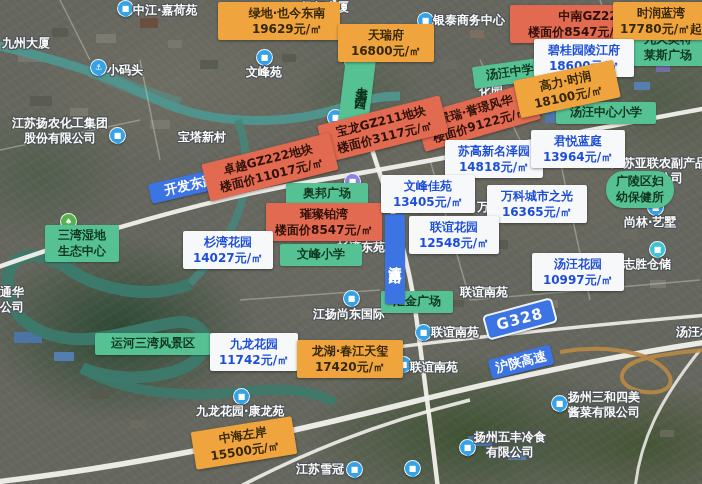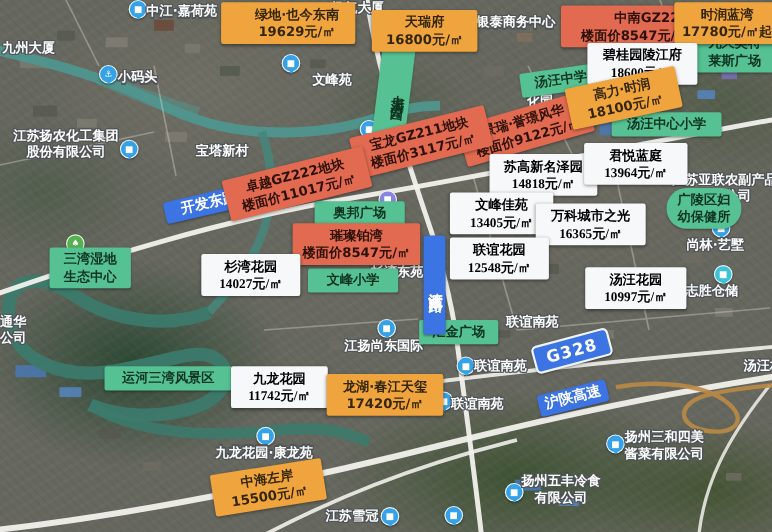--- a/index.html
+++ b/index.html
@@ -70,21 +70,21 @@
   .road-label.badge{font-size:15px;letter-spacing:1px;border:2px solid #eef3fd;border-radius:5px;padding:2px 10px;}
 
   .price-label{
     position:absolute;z-index:40;display:flex;flex-direction:column;align-items:center;justify-content:center;
     font-size:12px;font-weight:700;line-height:1.35;text-align:center;
     padding:3px 4px;border-radius:2px;white-space:nowrap;
     box-shadow:0 1px 3px rgba(0,0,0,.4);
   }
   .style-orange{background:#f0a43d;color:#342709;}
   .style-red{background:#e16a50;color:#2d110a;}
-  .style-white{background:#f7f8fa;color:#000000;font-family:Liberation Serif, serif;}
+  .style-white{background:#f7f8fa;color:#1d4ed8;}
 </style>
 </head>
 <body>
 
 <div class="map">
   <div class="terrain"></div>
   <div class="grain"></div>
 
   <svg class="sat" width="702" height="484" viewBox="0 0 702 484">
 
@@ -189,21 +189,21 @@
       </div>
       <div class="poi-text" style="left: 301px; top: 0px;">
         <div>扬气大厦</div>
       </div>
       <div class="poi-text" style="left: 433px; top: 13px; text-align: center;">
         <div>银泰商务中心</div>
       </div>
       <div class="poi-text" style="left: 107px; top: 63px;">
         <div>小码头</div>
       </div>
-      <div class="poi-text" style="left: 246px; top: 65px; margin-left: 38px;">
+      <div class="poi-text" style="left: 246px; top: 65px;">
         <div>文峰苑</div>
       </div>
       <div class="poi-text" style="left: 12px; top: 116px;">
         <div>江苏扬农化工集团</div>
         <div>股份有限公司</div>
       </div>
       <div class="poi-text" style="left: 178px; top: 130px;">
         <div>宝塔新村</div>
       </div>
       <div class="poi-text" style="left: 479px; top: 84px;">
@@ -288,25 +288,25 @@
       <div class="area-label" style="left: 381px; top: 291px; width: 62px;">
         <div>汇金广场</div>
       </div>
       <div class="area-label" style="left: 69px; top: 333px; width: 106px; margin-left: 26px;">
         <div>运河三湾风景区</div>
       </div>
       <div class="road-label" style="left: 149px; top: 175px; width: 70px; transform: rotate(-13deg);">开发东路</div>
       <div class="road-label vertical" style="left: 385px; top: 214px; height: 78px;">渡江南路</div>
       <div class="road-label badge" style="left: 484px; top: 306px; transform: rotate(-15deg);">G328</div>
       <div class="road-label" style="left: 489px; top: 352px; transform: rotate(-14deg);">沪陕高速</div>
-      <div class="price-label style-orange" style="left: 201px; top: 2px; width: 98px; padding-left: 20px;">
+      <div class="price-label style-orange" style="left: 218px; top: 2px; width: 98px; padding-left: 20px;">
         <div>绿地·也今东南</div>
         <div>19629元/㎡</div>
       </div>
-      <div class="price-label style-orange" style="left: 338px; top: 9px; width: 88px; text-align: center;">
+      <div class="price-label style-orange" style="left: 338px; top: 24px; width: 88px; text-align: center;">
         <div>天瑞府</div>
         <div>16800元/㎡</div>
       </div>
       <div class="price-label style-red" style="left: 510px; top: 5px; width: 112px; align-items: flex-end;">
         <div>中南GZ221</div>
         <div>楼面价8547元/㎡</div>
       </div>
       <div class="price-label style-orange" style="left: 613px; top: 2px; width: 88px;">
         <div>时润蓝湾</div>
         <div>17780元/㎡起</div>
@@ -336,37 +336,37 @@
         <div>14818元/㎡</div>
       </div>
       <div class="price-label style-white" style="left: 531px; top: 130px; width: 86px; text-align: right;">
         <div>君悦蓝庭</div>
         <div>13964元/㎡</div>
       </div>
       <div class="price-label style-red" style="left: 266px; top: 203px; width: 108px;">
         <div>璀璨铂湾</div>
         <div>楼面价8547元/㎡</div>
       </div>
-      <div class="price-label style-white" style="left: 381px; top: 175px; width: 86px; margin-left: 28px;">
+      <div class="price-label style-white" style="left: 381px; top: 175px; width: 86px;">
         <div>文峰佳苑</div>
         <div>13405元/㎡</div>
       </div>
       <div class="price-label style-white" style="left: 487px; top: 185px; width: 92px;">
         <div>万科城市之光</div>
         <div>16365元/㎡</div>
       </div>
       <div class="price-label style-white" style="left: 183px; top: 231px; width: 82px;">
         <div>杉湾花园</div>
         <div>14027元/㎡</div>
       </div>
       <div class="price-label style-white" style="left: 409px; top: 216px; width: 82px;">
         <div>联谊花园</div>
         <div>12548元/㎡</div>
       </div>
-      <div class="price-label style-white" style="left: 532px; top: 243px; width: 84px; align-items: center;">
+      <div class="price-label style-white" style="left: 532px; top: 253px; width: 84px; align-items: center;">
         <div>汤汪花园</div>
         <div>10997元/㎡</div>
       </div>
       <div class="price-label style-white" style="left: 210px; top: 333px; width: 80px;">
         <div>九龙花园</div>
         <div>11742元/㎡</div>
       </div>
       <div class="price-label style-orange" style="left: 297px; top: 340px; width: 98px;">
         <div>龙湖·春江天玺</div>
         <div>17420元/㎡</div>

